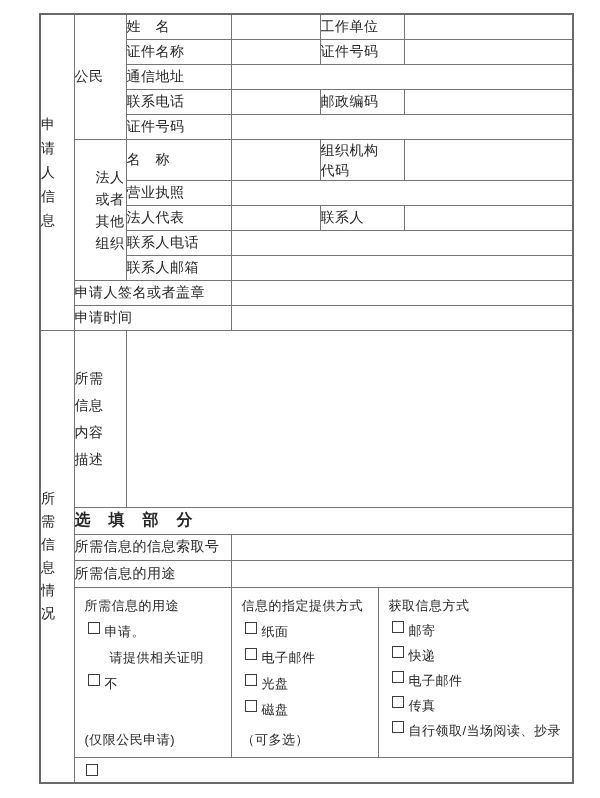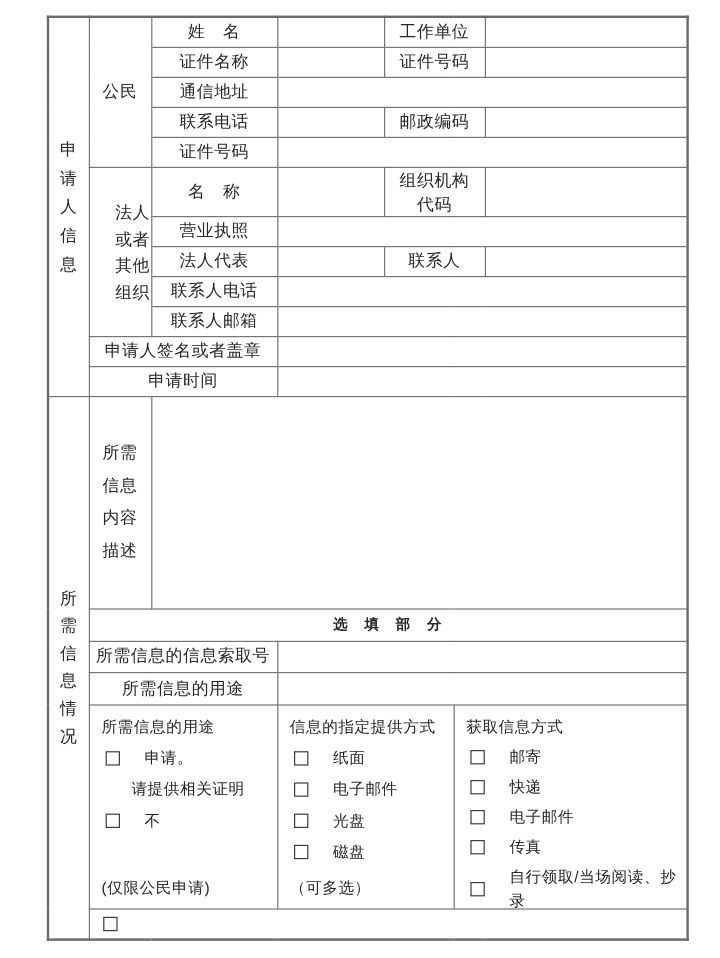--- a/index.html
+++ b/index.html
@@ -16,41 +16,40 @@
     border-collapse:collapse;
     table-layout:fixed;
     border:2px solid #6a6a6a;
   }
   td{
     border:1px solid #757575;
     padding:0;
     font-size:14px;
     font-weight:500;
     color:#262626;
-    text-align:center;
     vertical-align:middle;
     overflow:hidden;
     letter-spacing:0.5px;
   }
   tr.rh25{height:25px}
   tr.rh36{height:36px}
   tr.rh177{height:177px}
   tr.rh27{height:27px}
   tr.rh26{height:26px}
   tr.rh169{height:169px}
   td.vlabel{white-space:pre-line;line-height:24px;}
   td.vlabel6{white-space:pre-line;line-height:23px;}
   td.glabel{white-space:pre-line;line-height:22px;padding-left:21px;}
   td.two-line{white-space:pre-line;line-height:20px;}
   td.desc-label{white-space:pre-line;line-height:27px;font-family:Liberation Serif, serif;}
-  td.hdr{font-weight:700;font-size:12px;letter-spacing:1px;}
+  td.hdr{font-weight:700;font-size:16px;letter-spacing:1px;}
   td.cbcell{vertical-align:top;text-align:left;font-size:13px;}
   .cbwrap{display:flex;flex-direction:column;gap:6px;padding:8px 8px 7px 10px;height:154px;}
   .cbtitle{line-height:20px;}
-  .cbrow{display:flex;align-items:center;gap:21px;line-height:20px;padding-left:3px;}
+  .cbrow{display:flex;gap:5px;line-height:20px;padding-left:3px;}
   .box{width:10px;height:10px;border:1px solid #3c3c3c;display:inline-block;flex:none;background:#fff;}
   .subline{padding-left:25px;line-height:20px;}
   .push-bottom{margin-top:auto;line-height:20px;}
   td.bottomcell{text-align:left;}
   td.bottomcell .cbrow{padding-left:11px;}
 </style>
 </head>
 <body>
 
 <div class="page">

